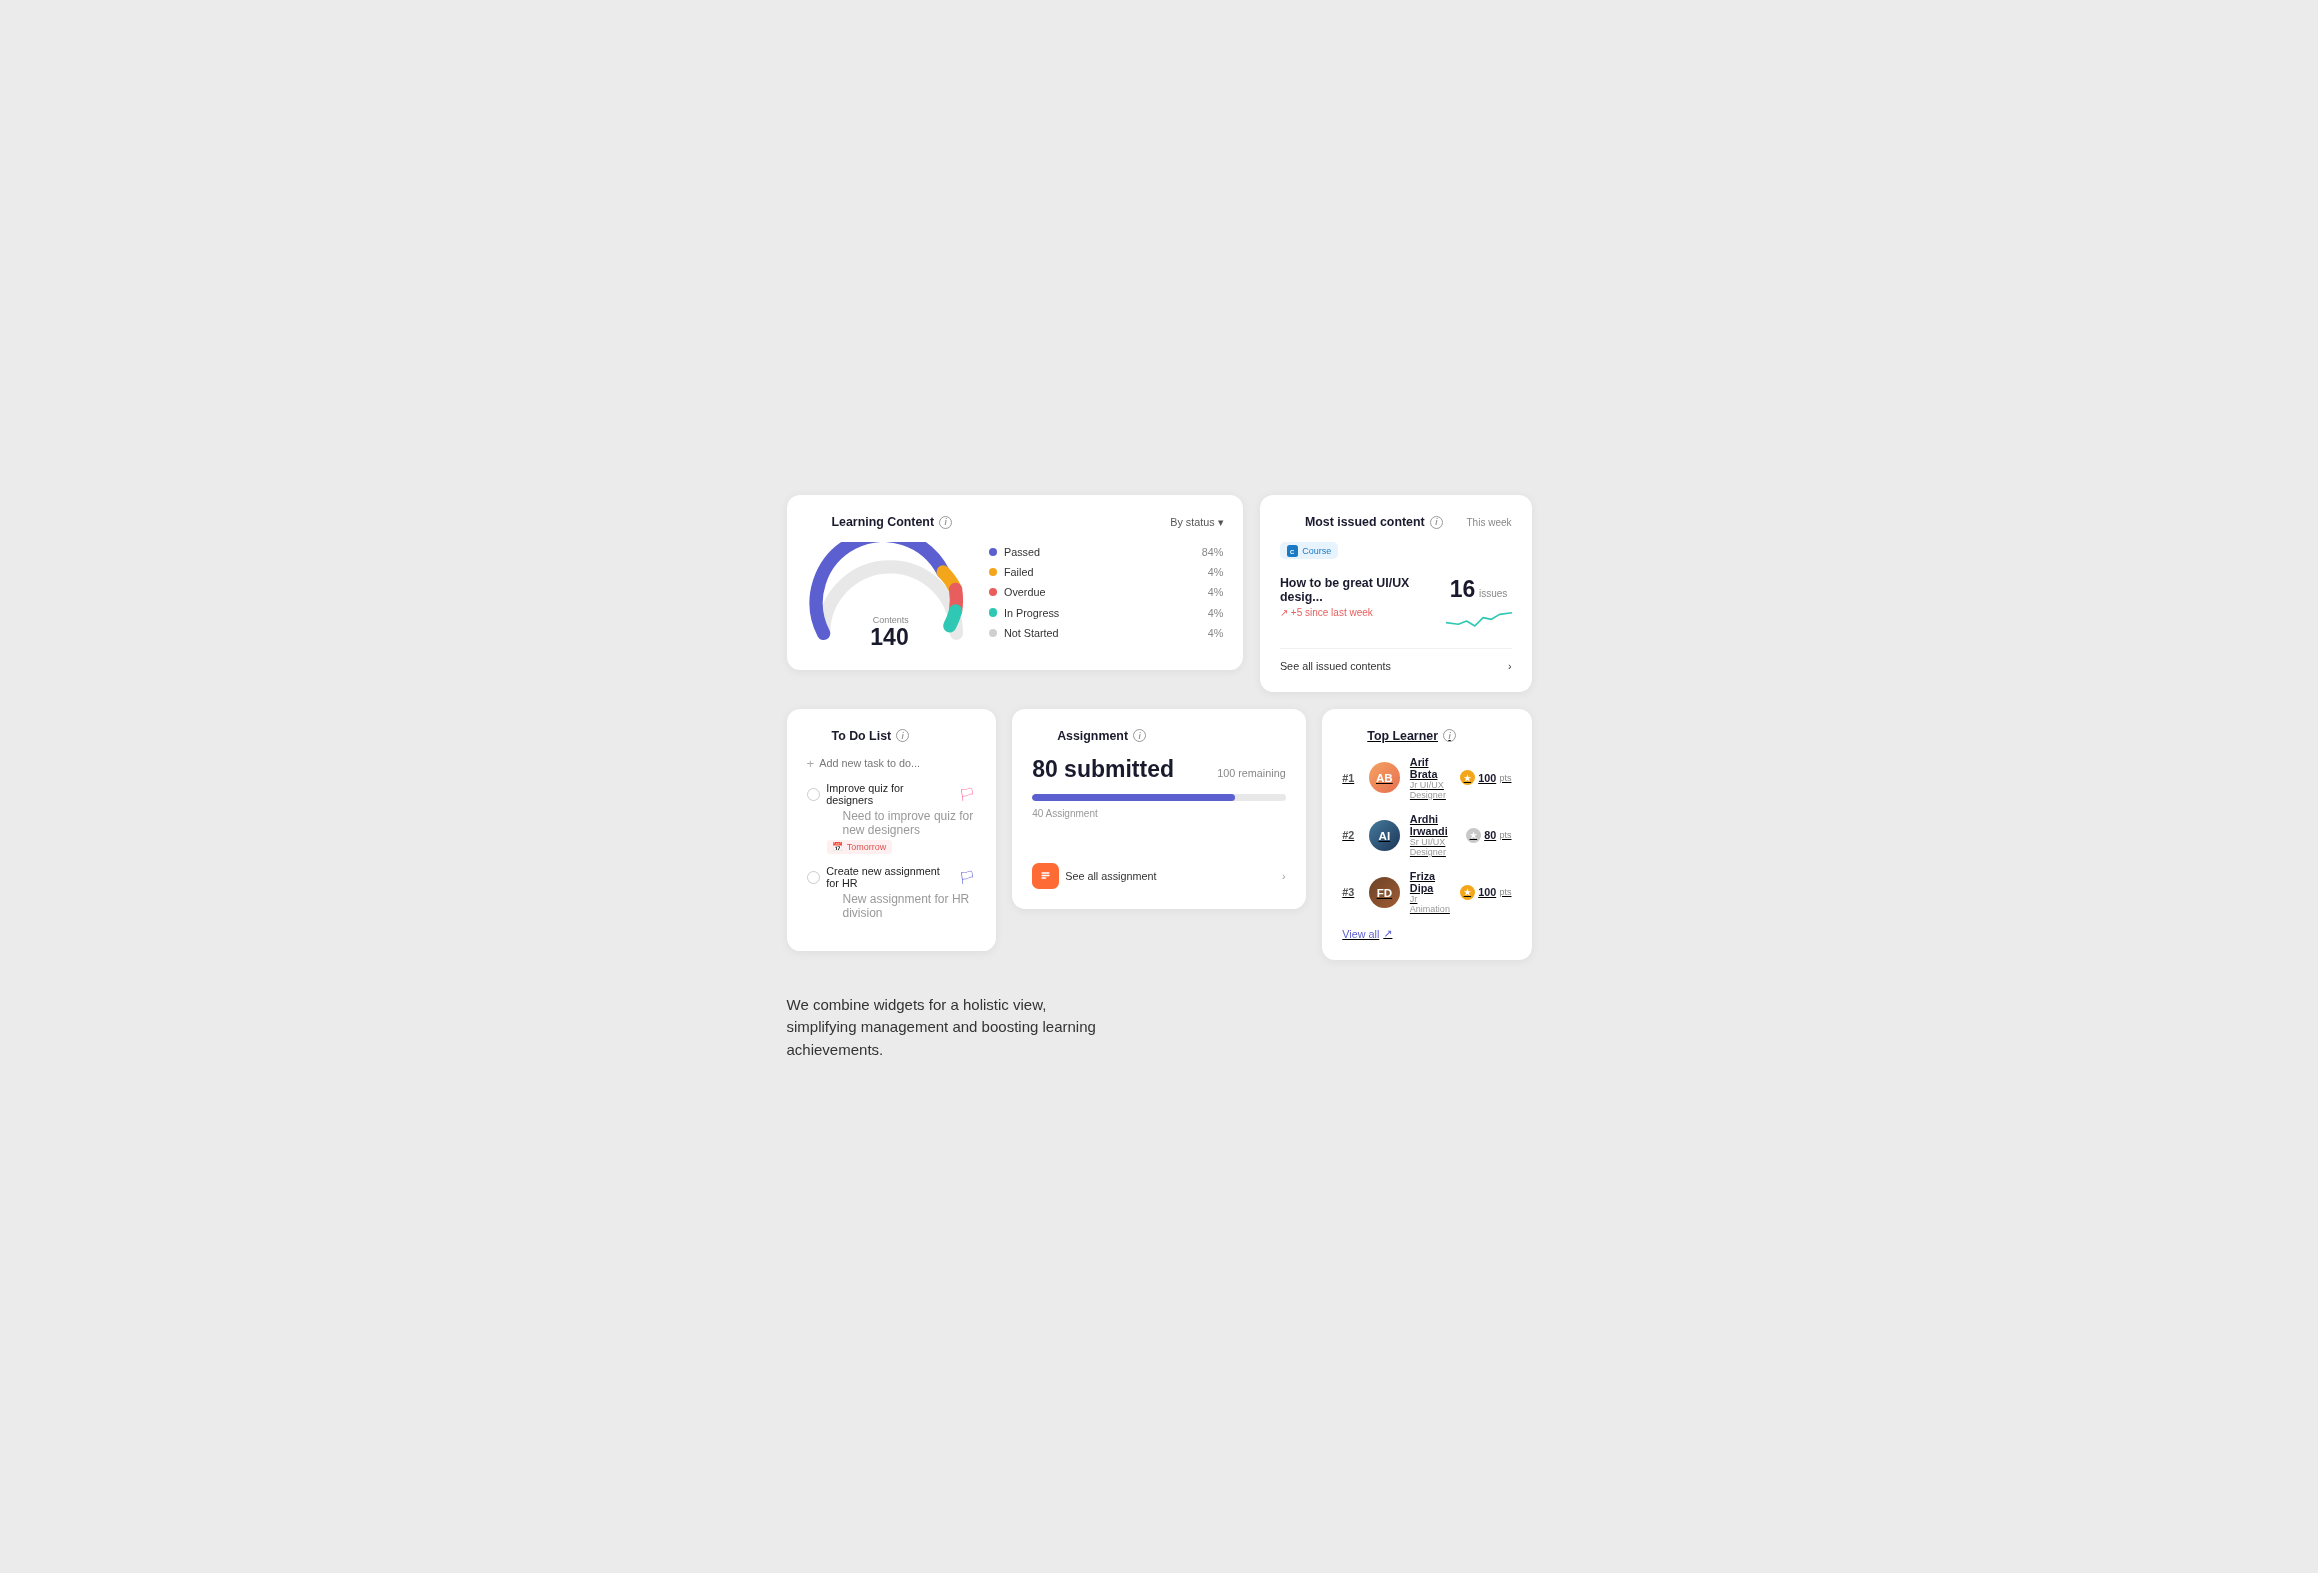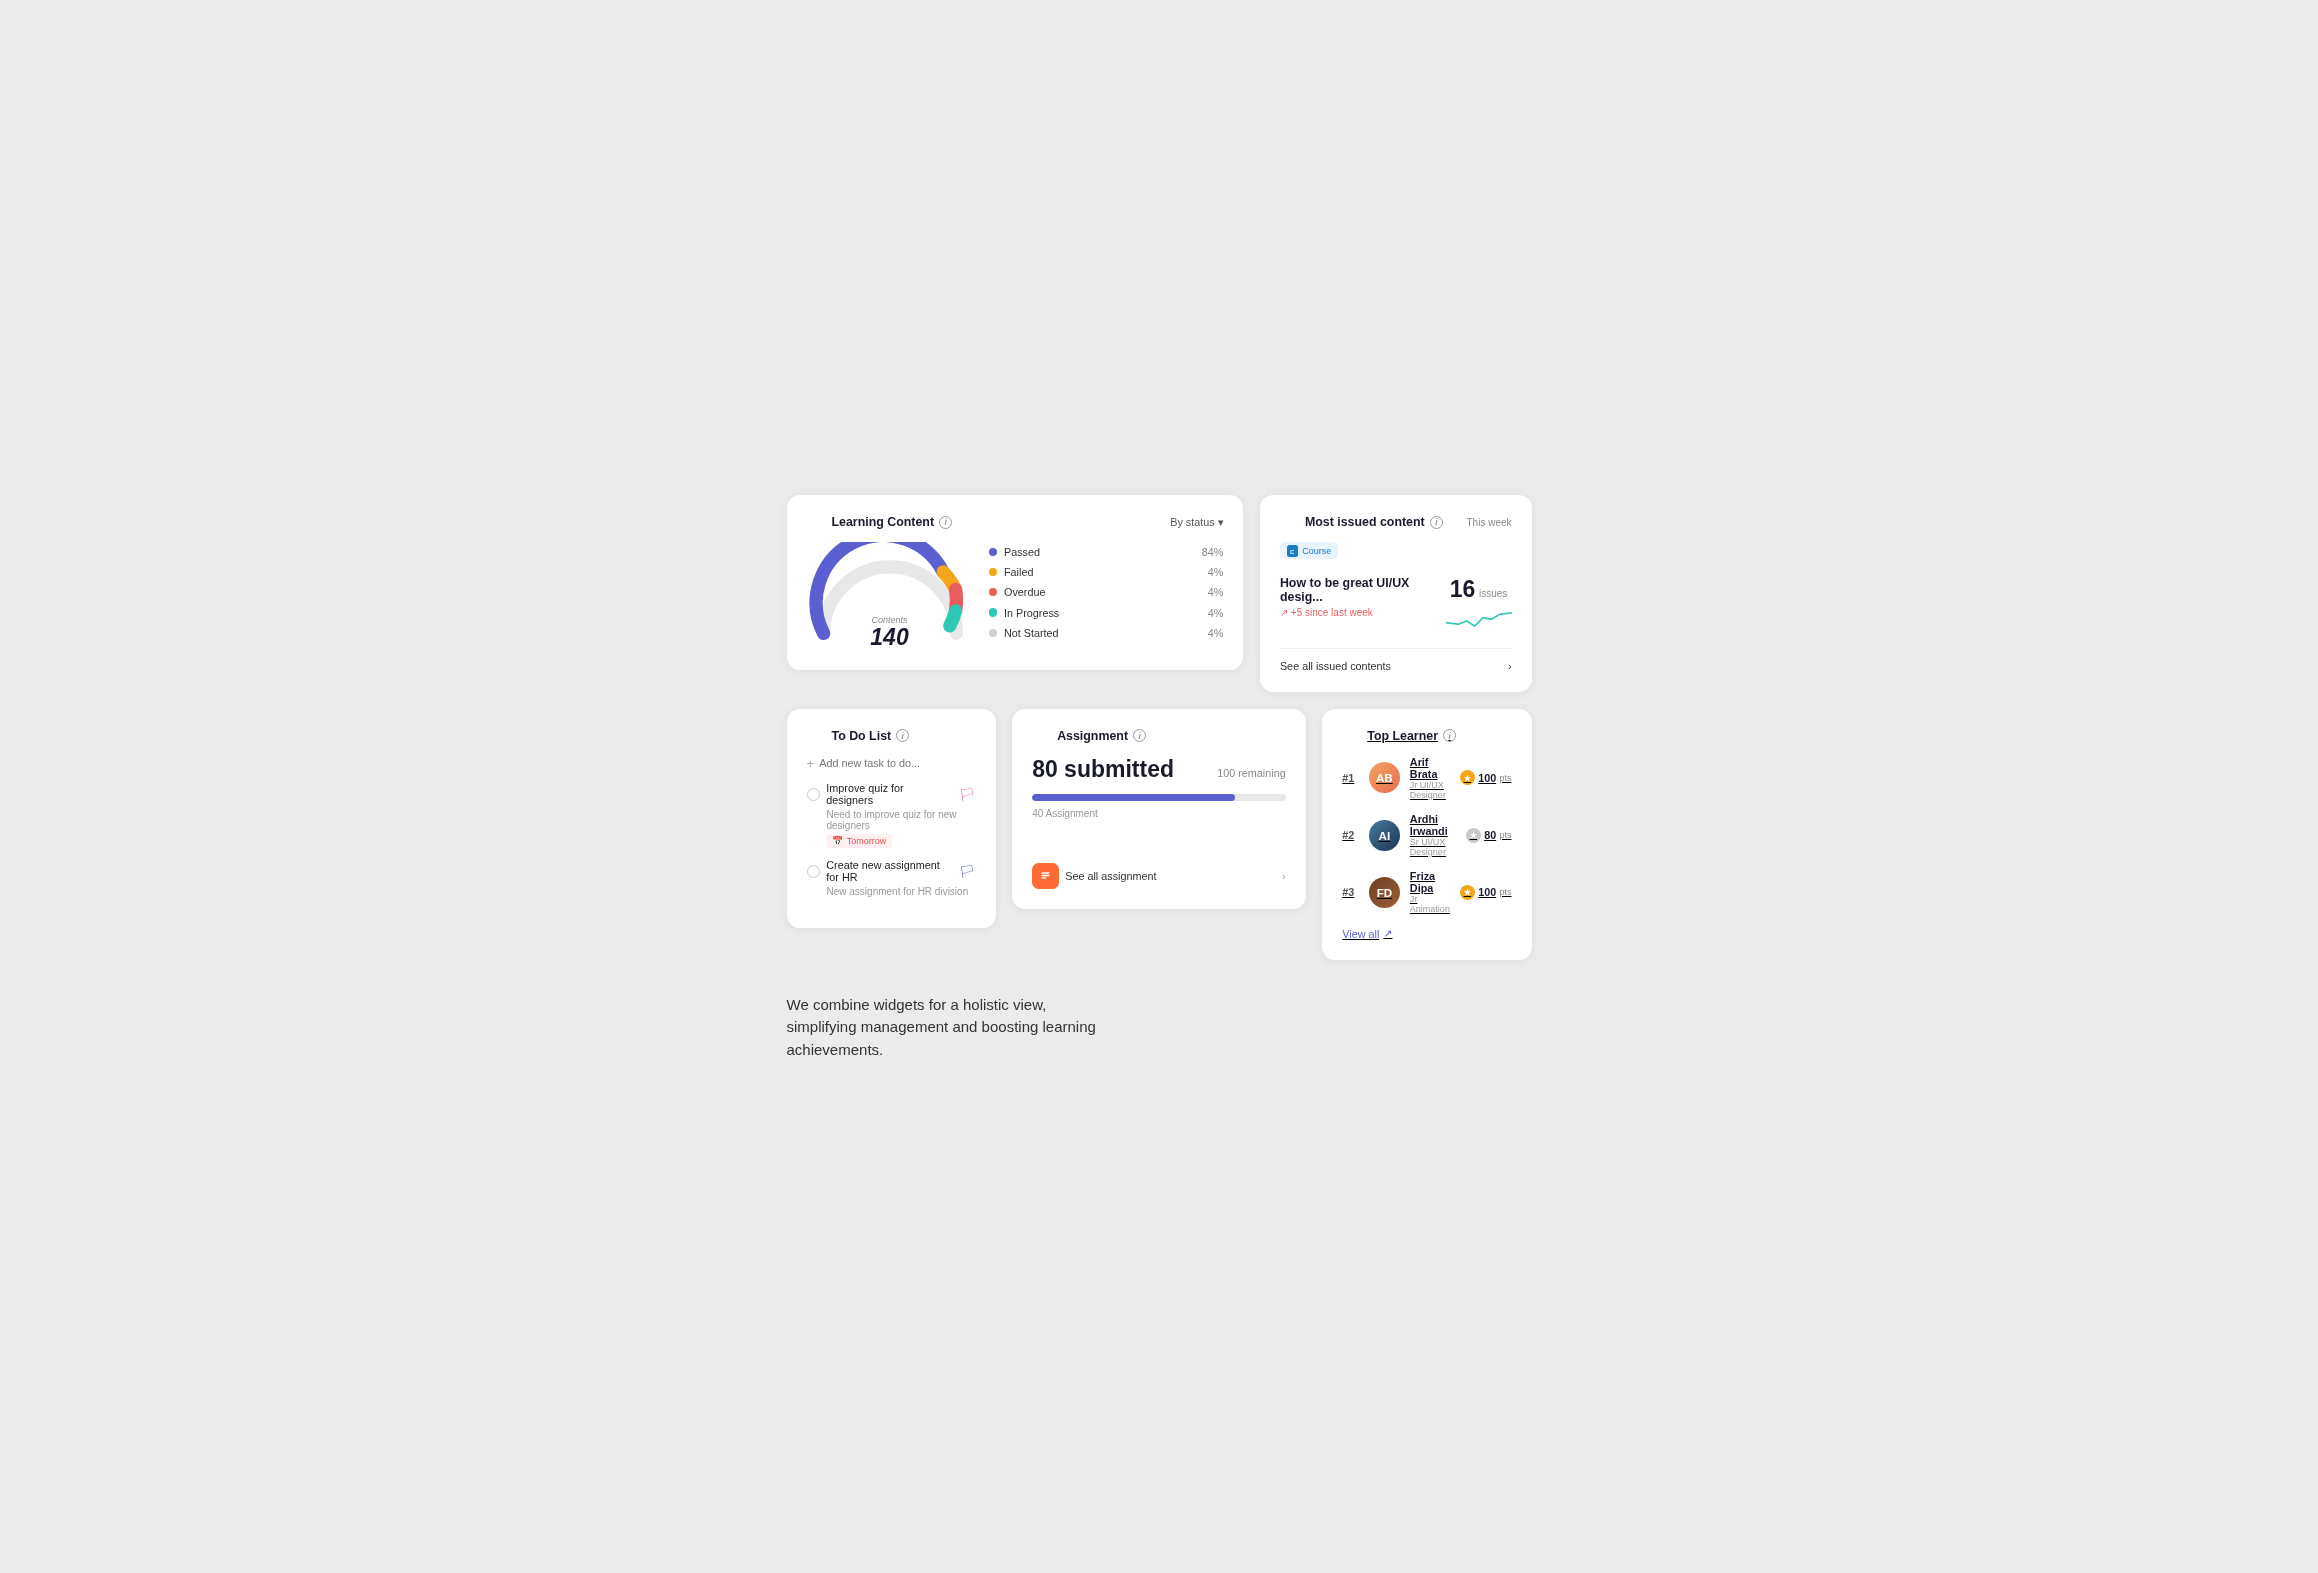--- a/index.html
+++ b/index.html
@@ -80,22 +80,21 @@
       position: relative;
       width: 166px;
       height: 108px;
       flex-shrink: 0;
     }
     .gauge-label {
       position: absolute;
       bottom: 0;
       left: 50%;
       transform: translateX(-50%);
-      text-align: center;
-      font-style: italic;
+      text-align: right;
     }
     .gauge-label-text {
       font-size: 9px;
       color: #888;
       display: block;
     }
     .gauge-number {
       font-size: 23px;
       font-weight: 700;
       color: #1a1a2e;
@@ -243,23 +242,23 @@
     }
     .todo-title {
       font-size: 10.8px;
       font-weight: 500;
       color: #222;
     }
     .todo-flag {
       margin-left: auto;
     }
     .todo-desc {
-      font-size: 10px;
+      font-size: 12px;
       color: #999;
-      margin-left: 20px;
+      margin-left: 36px;
     }
     .todo-date {
       display: inline-flex;
       align-items: center;
       gap: 3.3px;
       font-size: 9px;
       color: #e05252;
       background: #fef0f0;
       padding: 1.7px 5.8px;
       border-radius: 3.3px;

